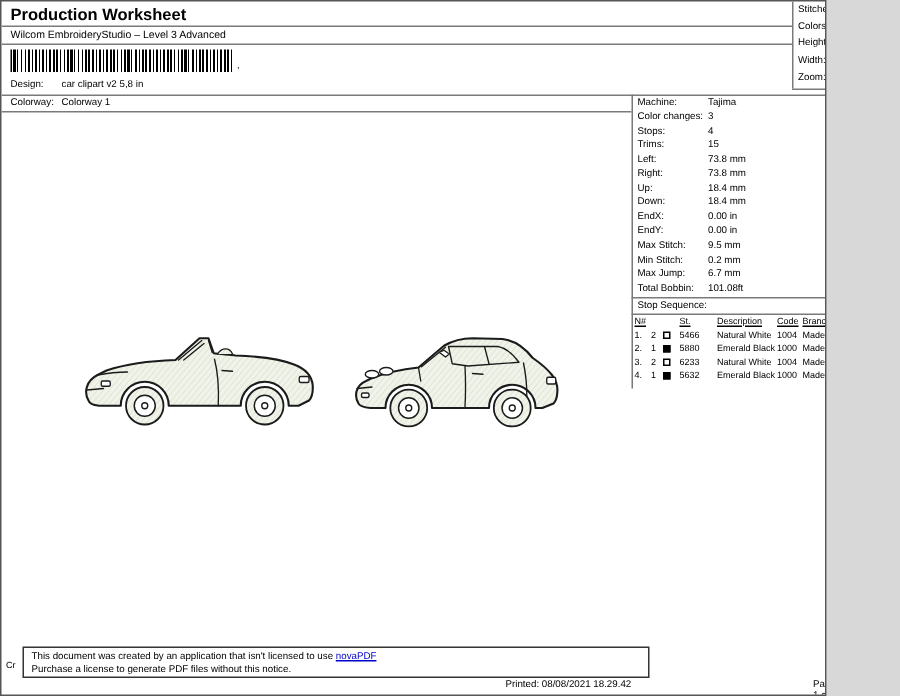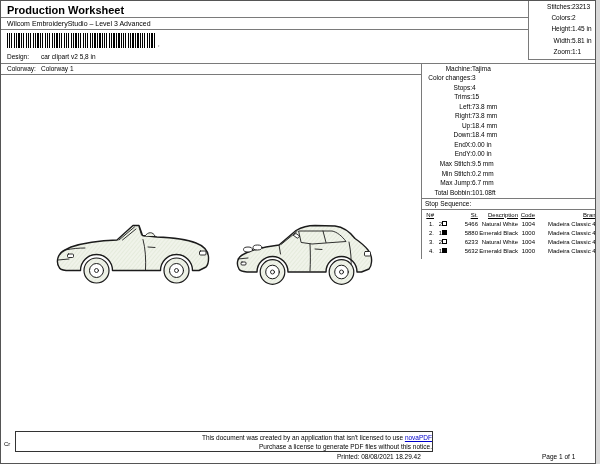--- a/index.html
+++ b/index.html
@@ -1,19 +1,19 @@
 <!DOCTYPE html>
 <html><head>
 <meta charset="utf-8">
 <style>
   html,body{margin:0;padding:0;background:#d8d8d8;}
   .page{
-    position:relative;width:596px;height:464px;background:#ffffff;
+    position:relative;width:551px;height:464px;background:#ffffff;
     font-family:"Liberation Sans", sans-serif;color:#000;
-    border:1px solid #555;box-sizing:border-box;overflow:hidden;text-align:right;
+    border:1px solid #555;box-sizing:border-box;overflow:hidden;
   }
   .abs{position:absolute;}
   .hline{position:absolute;height:1px;background:#7a7a7a;}
   .vline{position:absolute;width:1px;background:#7a7a7a;}
   .title{font-size:11px;font-weight:bold;}
   .sub{font-size:7px;}
   .small{font-size:6.5px;}
   .tiny{font-size:6px;}
   .barcode{
     width:148px;height:15px;

